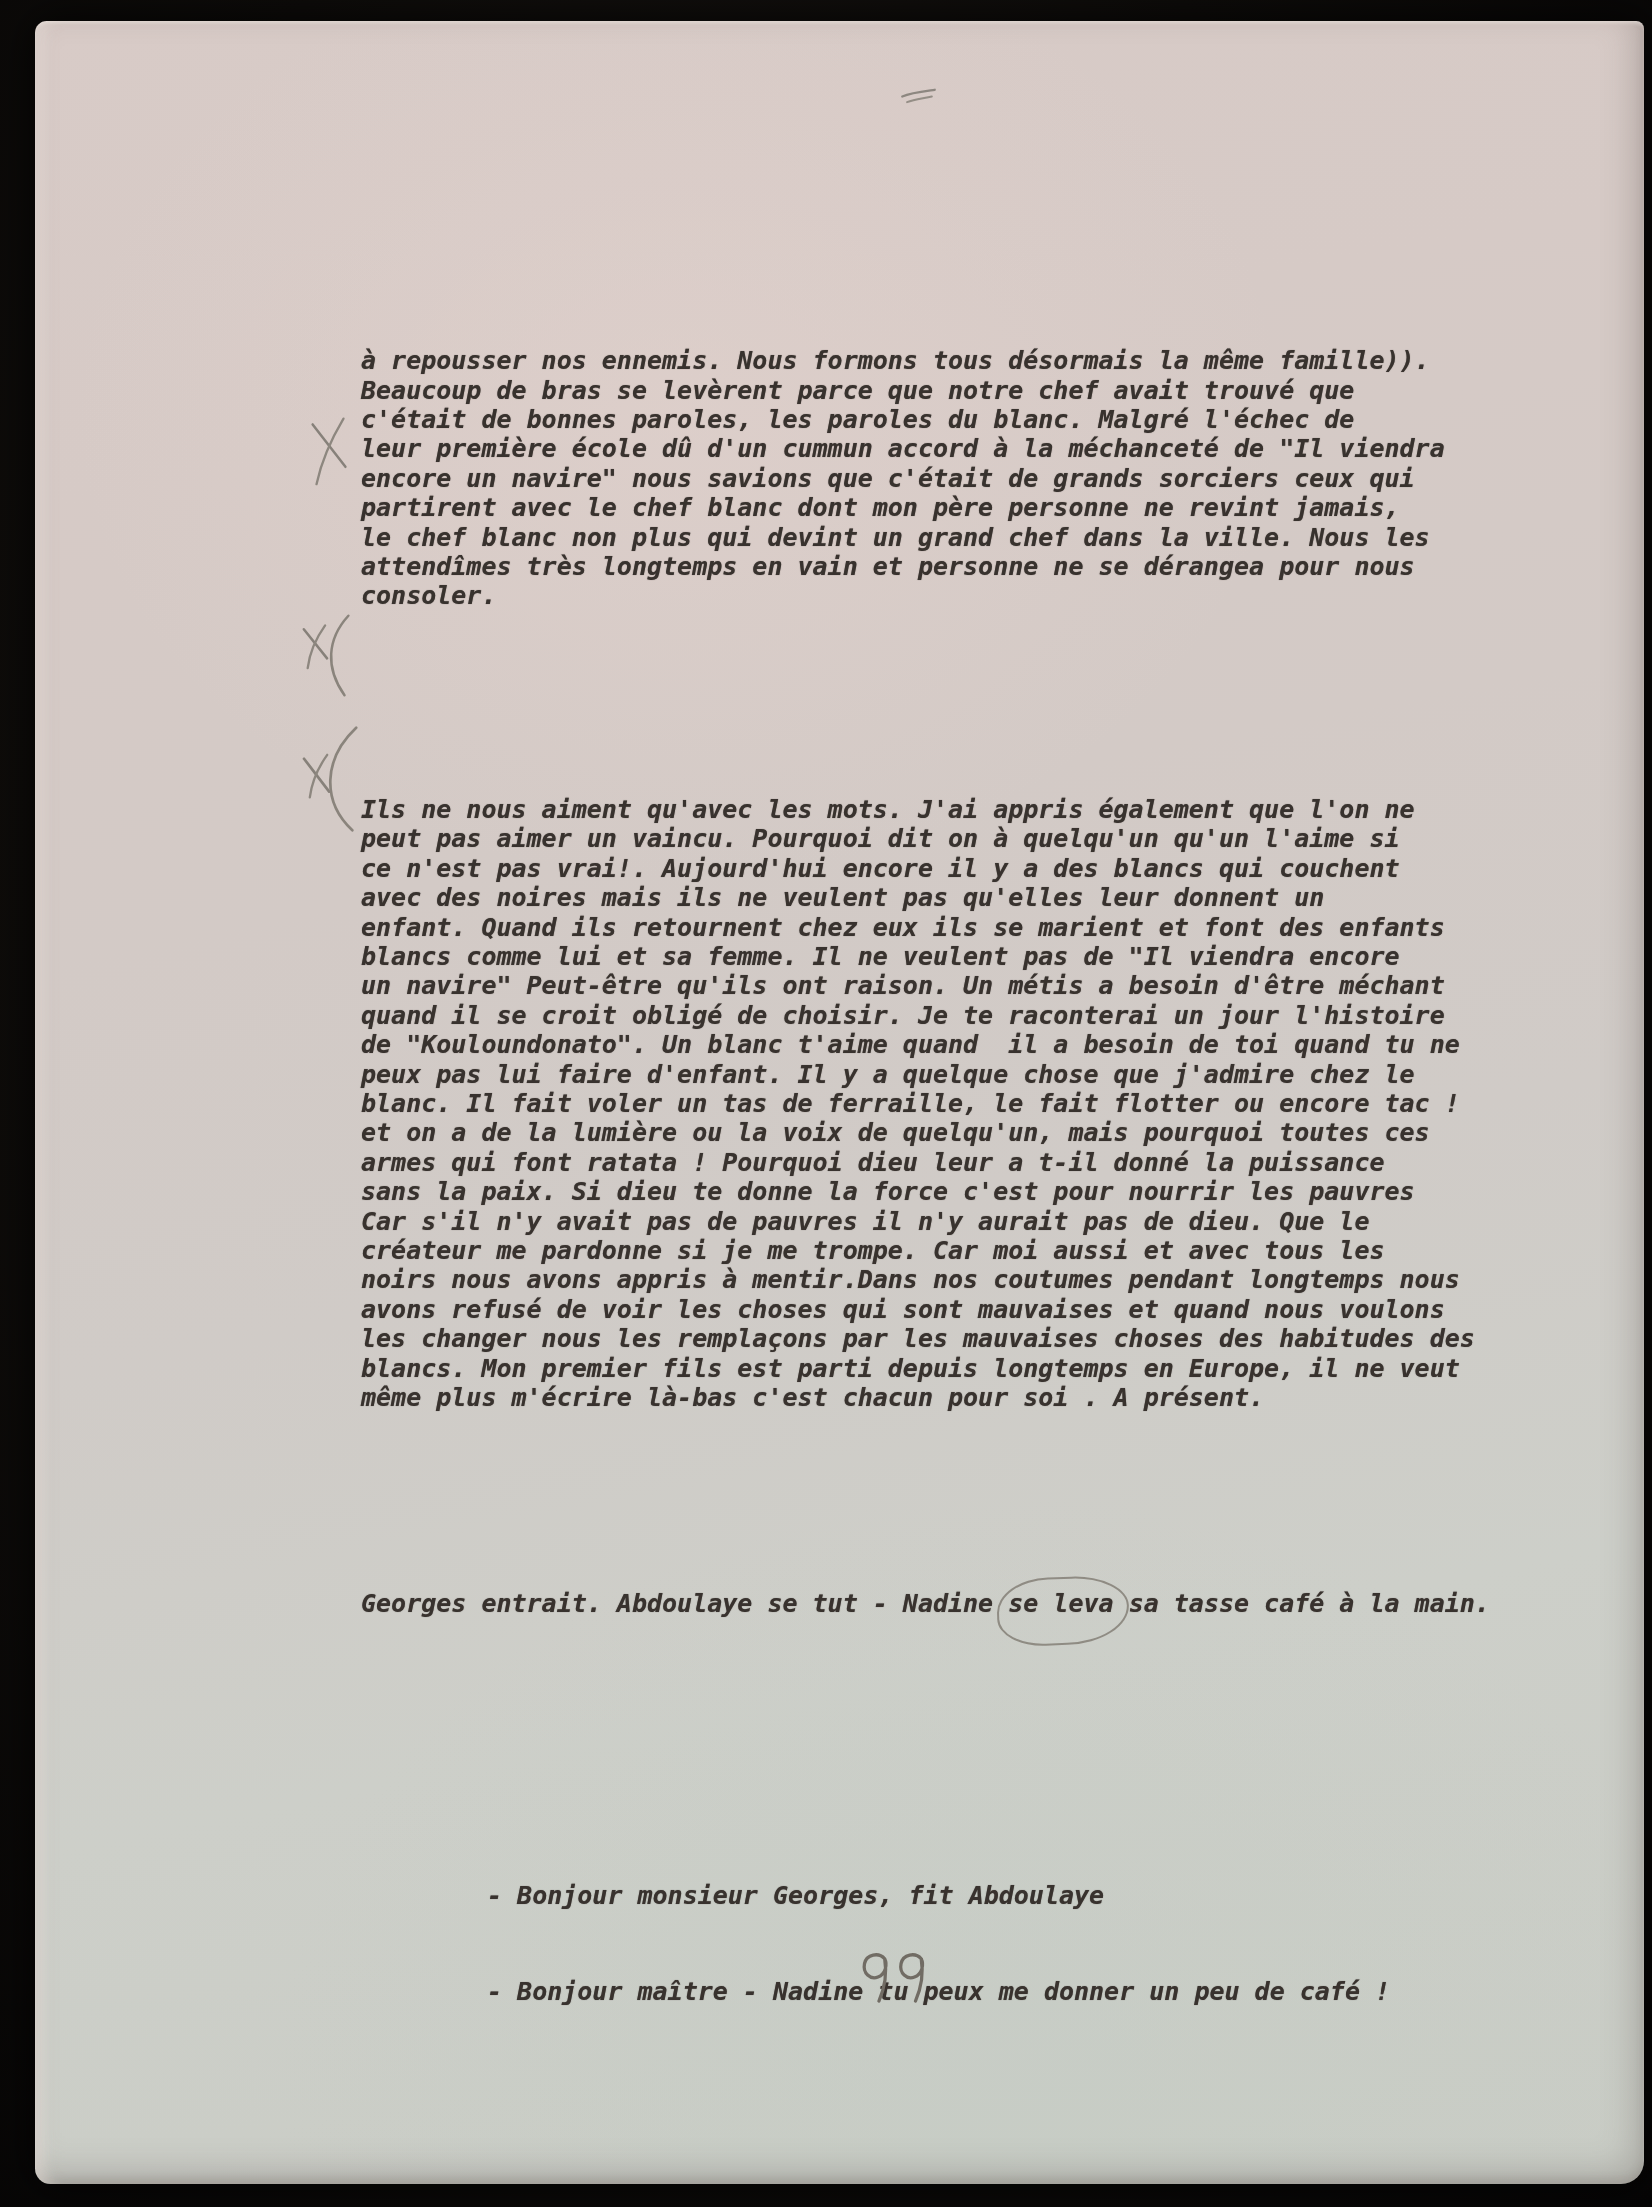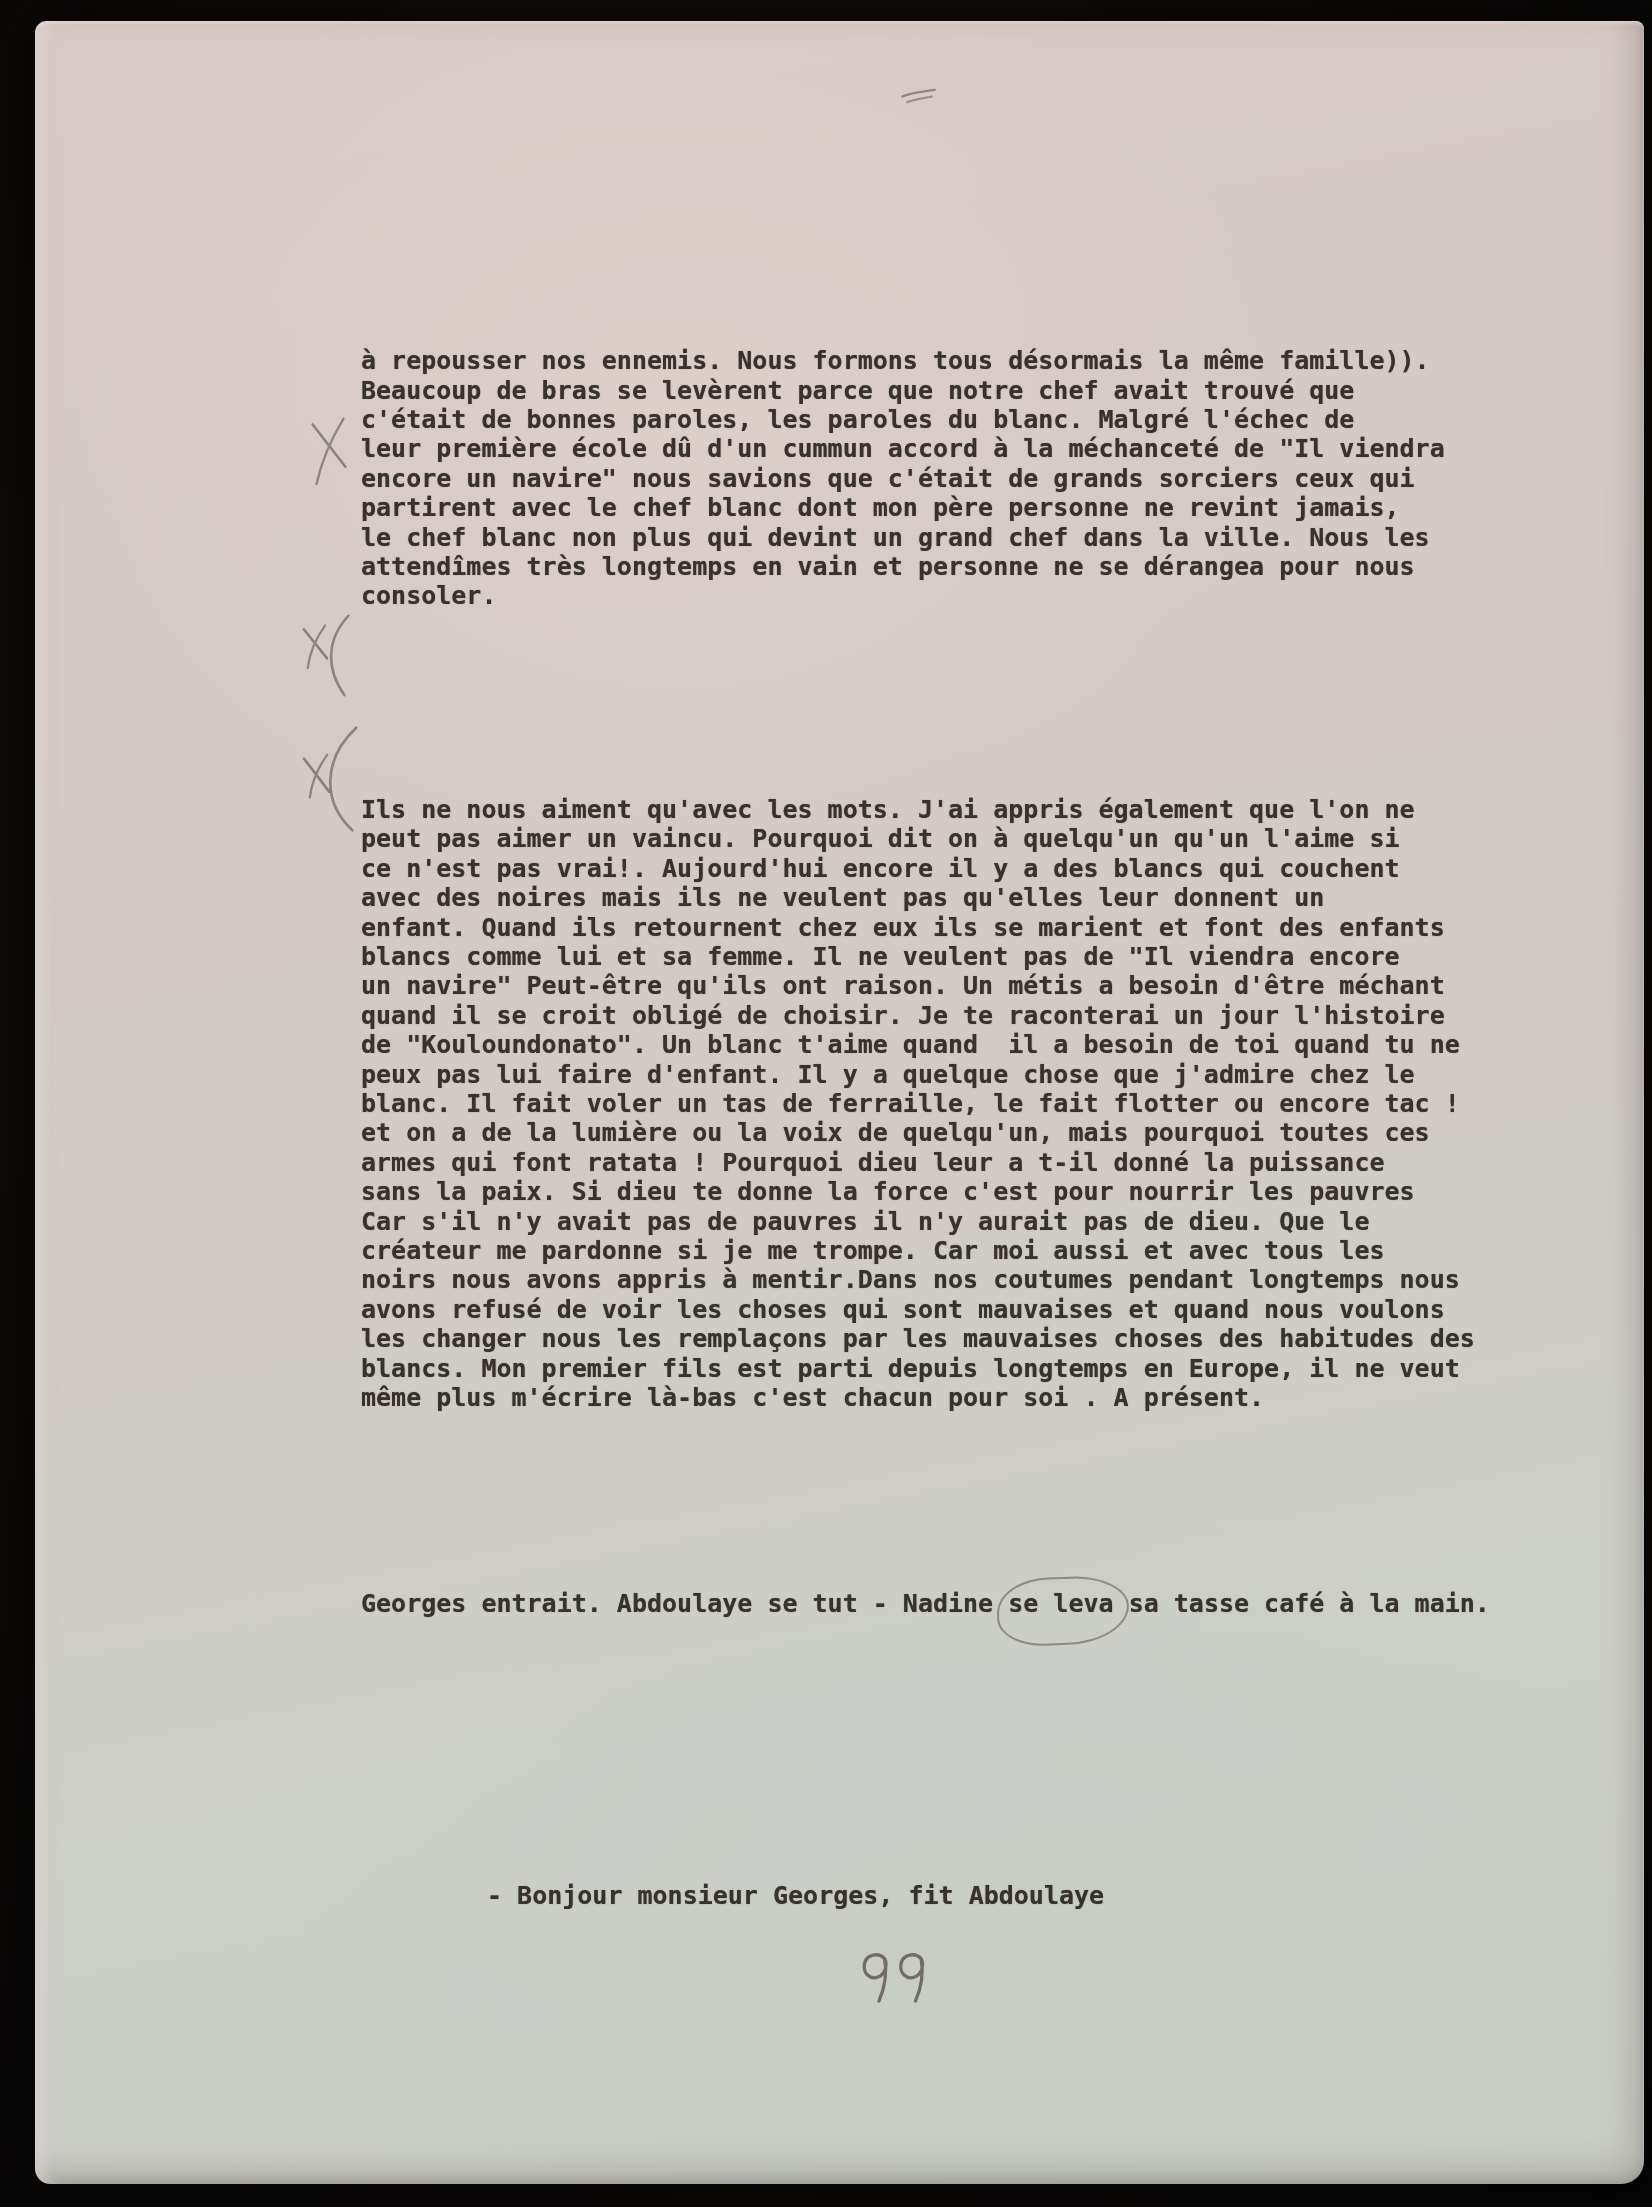--- a/index.html
+++ b/index.html
@@ -17,20 +17,21 @@
       radial-gradient(ellipse 869px 676px at 40% 18%, rgba(226,210,205,.55), rgba(226,210,205,0) 70%),
       radial-gradient(ellipse 966px 772px at 60% 95%, rgba(196,204,196,.5), rgba(196,204,196,0) 75%),
       linear-gradient(169deg,#d8cbc7 0%, #d6cac6 20%, #d3cac6 38%, #d0cbc7 55%, #cdcfc9 74%, #c9ccc5 100%);
     border-radius:11.6px 7.7px 23px 15.4px;
     box-shadow:
       0 0 44px rgba(0,0,0,.85),
       inset 15.4px 0 13.5px -7.7px rgba(240,231,226,.55),
       inset 0 2.9px 3.9px -1px rgba(250,243,238,.5),
       inset -9.7px -11.6px 33px rgba(88,80,74,.28),
       inset 0 -3.9px 9.7px rgba(70,63,58,.18);
+    font-style: italic;
   }
   .typescript{
     position:absolute;left:326px;top:237px;width:1255px;
     color:#38322e;
     font-size:25px;font-weight:bold;line-height:29.4px;
     text-shadow:0 0 1px rgba(52,45,40,.6);
     white-space:pre;
   }
   .para{margin:0;}
   .p2{margin-top:37px;}
@@ -97,20 +98,21 @@
 
       <div class="para p2">
         <div><div class="line">Ils ne nous aiment qu'avec les mots. J'ai appris également que l'on ne</div><div class="line">peut pas aimer un vaincu. Pourquoi dit on à quelqu'un qu'un l'aime si</div><div class="line">ce n'est pas vrai!. Aujourd'hui encore il y a des blancs qui couchent</div><div class="line">avec des noires mais ils ne veulent pas qu'elles leur donnent un</div><div class="line">enfant. Quand ils retournent chez eux ils se marient et font des enfants</div><div class="line">blancs comme lui et sa femme. Il ne veulent pas de "Il viendra encore</div><div class="line">un navire" Peut-être qu'ils ont raison. Un métis a besoin d'être méchant</div><div class="line">quand il se croit obligé de choisir. Je te raconterai un jour l'histoire</div><div class="line">de "Kouloundonato". Un blanc t'aime quand  il a besoin de toi quand tu ne</div><div class="line">peux pas lui faire d'enfant. Il y a quelque chose que j'admire chez le</div><div class="line">blanc. Il fait voler un tas de ferraille, le fait flotter ou encore tac !</div><div class="line">et on a de la lumière ou la voix de quelqu'un, mais pourquoi toutes ces</div><div class="line">armes qui font ratata ! Pourquoi dieu leur a t-il donné la puissance</div><div class="line">sans la paix. Si dieu te donne la force c'est pour nourrir les pauvres</div><div class="line">Car s'il n'y avait pas de pauvres il n'y aurait pas de dieu. Que le</div><div class="line">créateur me pardonne si je me trompe. Car moi aussi et avec tous les</div><div class="line">noirs nous avons appris à mentir.Dans nos coutumes pendant longtemps nous</div><div class="line">avons refusé de voir les choses qui sont mauvaises et quand nous voulons</div><div class="line">les changer nous les remplaçons par les mauvaises choses des habitudes des</div><div class="line">blancs. Mon premier fils est parti depuis longtemps en Europe, il ne veut</div><div class="line">même plus m'écrire là-bas c'est chacun pour soi . A présent.</div></div>
       </div>
 
       <div class="para narration"><span>Georges entrait. Abdoulaye se tut - Nadine </span><span class="circled">se leva</span><span> sa tasse café à la main.</span></div>
 
       <div class="dialogue">
         <div class="dgroup first">
           <div class="line">- Bonjour monsieur Georges, fit Abdoulaye</div>
+          <div class="line">- Bonjour maître - Nadine tu peux me donner un peu de café !</div>
         </div>
         
         
         
         
         
         
       </div>
     </div>
 

